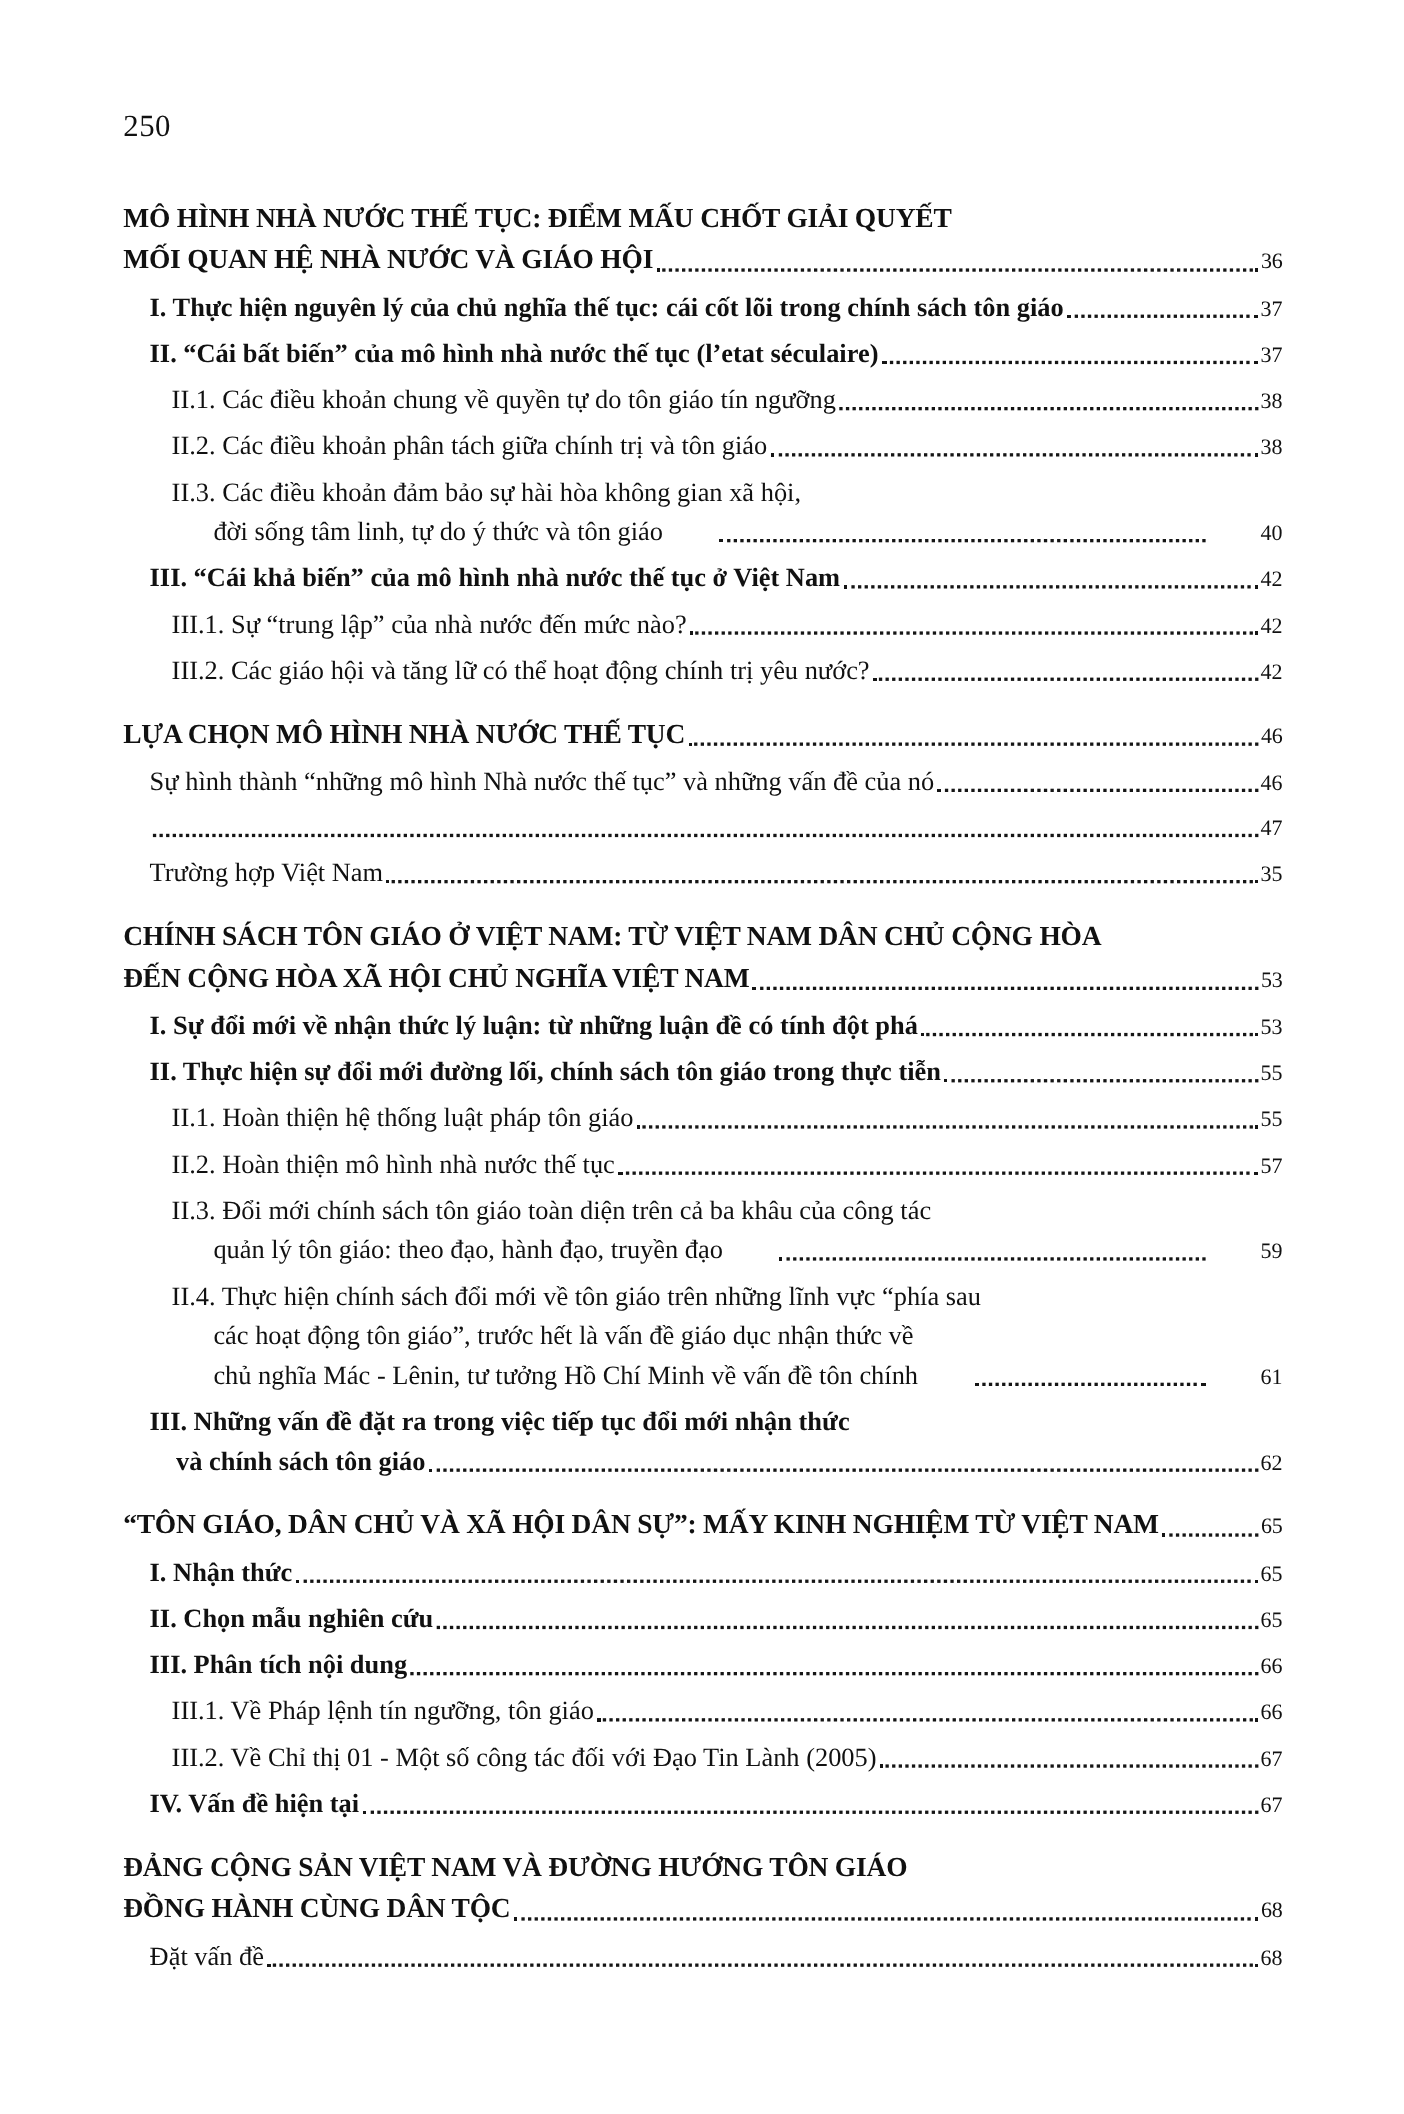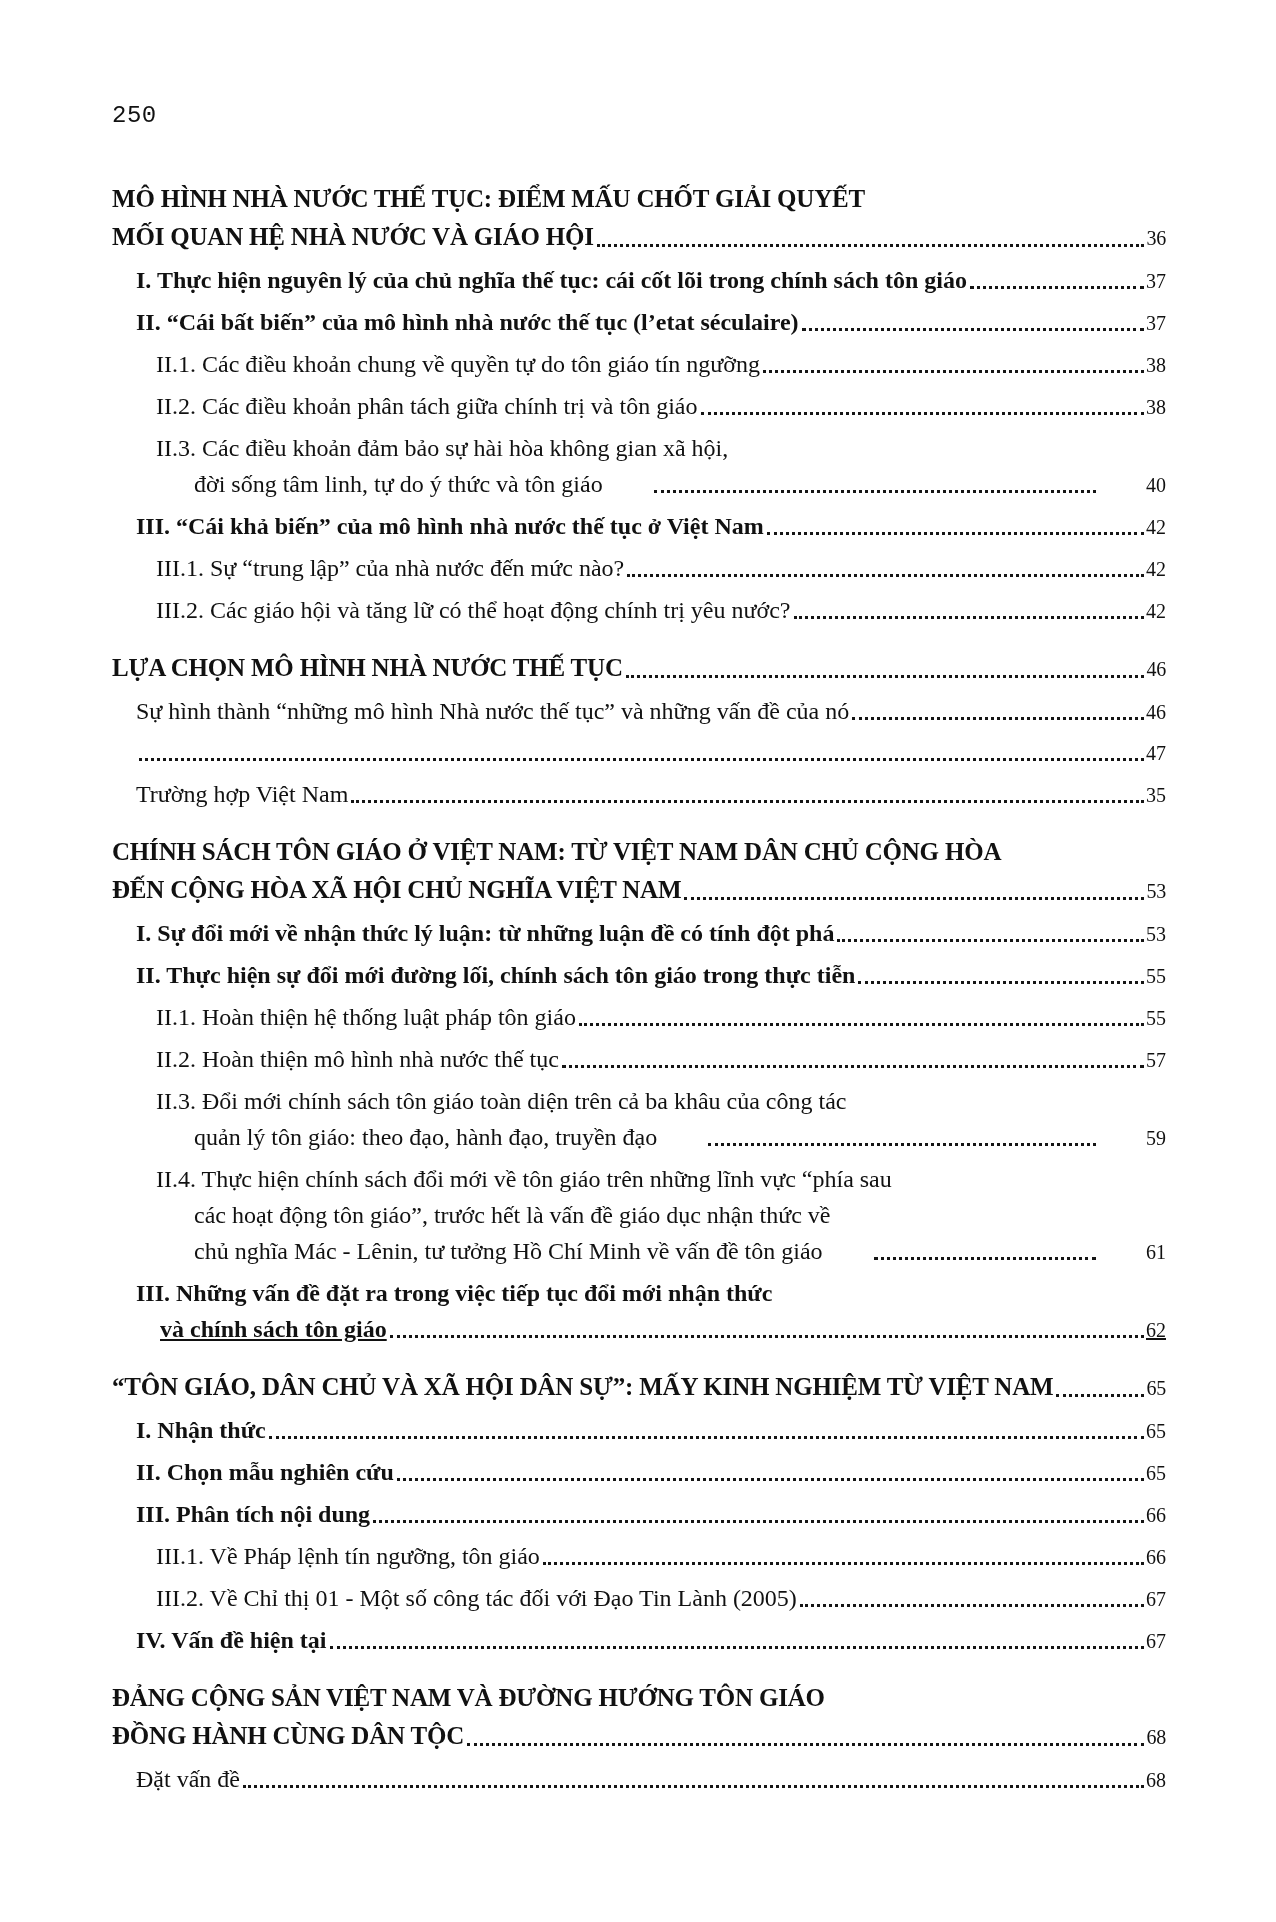--- a/index.html
+++ b/index.html
@@ -14,25 +14,24 @@
     color: #111111;
     overflow: hidden;
   }
   .page {
     box-sizing: border-box;
     width: 1276px;
     height: 1922px;
     padding: 102px 110px 0 112px;
   }
   .page-number {
-    font-size: 24px;
+    font-size: 28px;
     line-height: 28px;
     margin-bottom: 50px;
     letter-spacing: 0.5px;
-    font-family: Liberation Mono, monospace;
   }
   .toc { display: block; }
 
   .entry { margin-bottom: 5px; }
 
   .line {
     display: flex;
     align-items: baseline;
     line-height: 36px;
     font-size: 24px;
@@ -60,21 +59,21 @@
     line-height: 38px;
     letter-spacing: -0.2px;
   }
 
   
   .section { margin-top: 2px; }
   .section .line {
     font-weight: bold;
     padding-left: 24px;
   }
-  .section .line.cont { padding-left: 48px; text-decoration: underline; }
+  .section .line.cont { padding-left: 48px; }
 
   
   .plain .line { padding-left: 24px; }
 
   
   .subsection .line { padding-left: 44px; }
   .subsection .line.cont { padding-left: 82px; gap: 48px; }
 </style>
 </head>
 <body>
@@ -228,21 +227,21 @@
         </div>
       </div>
       <div class="entry subsection">
         <div class="line">
           <span class="txt">II.4. Thực hiện chính sách đổi mới về tôn giáo trên những lĩnh vực “phía sau</span>
         </div>
         <div class="line cont">
           <span class="txt">các hoạt động tôn giáo”, trước hết là vấn đề giáo dục nhận thức về</span>
         </div>
         <div class="line cont">
-          <span class="txt">chủ nghĩa Mác - Lênin, tư tưởng Hồ Chí Minh về vấn đề tôn giáo</span>
+          <span class="txt">chủ nghĩa Mác - Lênin, tư tưởng Hồ Chí Minh về vấn đề tôn chính</span>
           <span class="dots"></span>
           <span class="pg">61</span>
         </div>
       </div>
       <div class="entry section">
         <div class="line">
           <span class="txt">III. Những vấn đề đặt ra trong việc tiếp tục đổi mới nhận thức</span>
         </div>
         <div class="line cont">
           <span class="txt">và chính sách tôn giáo</span>

